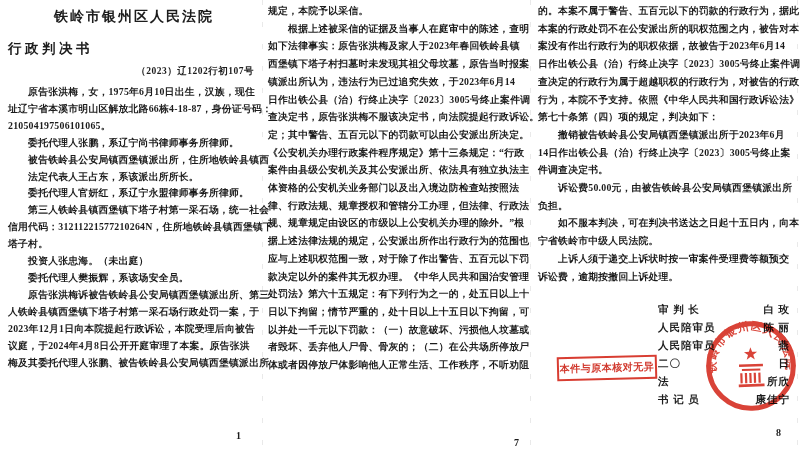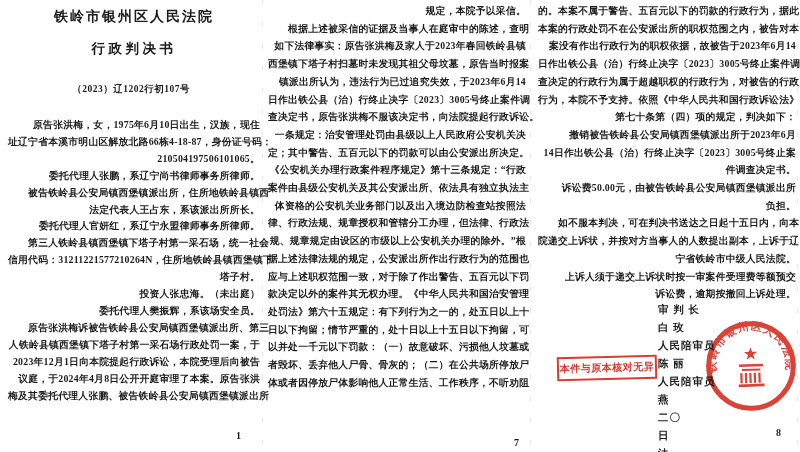--- a/index.html
+++ b/index.html
@@ -7,31 +7,31 @@
     width:800px;height:452px;position:relative;overflow:hidden;
     background:#ffffff;color:#1c1c1c;
     font-family:"Liberation Serif","DejaVu Serif",serif;
   }
   .col{position:absolute;top:0;height:452px;}
   #col1{left:8px;width:252px;}
   #col2{left:268px;width:258px;}
   #col3{left:538px;width:258px;}
 
   .doc-court{margin-top:8px;text-align:center;font-size:14px;font-weight:700;letter-spacing:2px;}
-  .doc-type{margin-top:14px;text-align:center;font-size:13.5px;font-weight:700;letter-spacing:3.5px;}
-  .case-no{margin-top:25px;text-align:center;padding-right:6px;font-size:9.5px;font-weight:600;letter-spacing:0.5px;}
+  .doc-type{margin-top:14px;text-align:left;font-size:13.5px;font-weight:700;letter-spacing:3.5px;}
+  .case-no{margin-top:7px;text-align:right;padding-right:6px;font-size:9.5px;font-weight:600;letter-spacing:0.5px;}
 
-  .lines{padding-top:2px;text-align:right;}
-  #col1 .lines{margin-top:21px;padding-top:0;}
+  .lines{padding-top:2px;}
+  #col1 .lines{margin-top:6px;padding-top:0;}
   .tline{font-size:9.8px;font-weight:600;letter-spacing:0.25px;white-space:nowrap;}
   #col1 .tline{line-height:16.9px;}
   #col2 .tline,#col3 .tline{line-height:17.7px;}
 
   .sig-block{position:absolute;top:301px;right:6px;width:132px;}
-  .sig-line{display:flex;justify-content:space-between;font-size:10.5px;font-weight:700;line-height:18px;letter-spacing:1px;flex-direction:column;}
+  .sig-line{display:flex;justify-content:space-between;font-size:10.5px;font-weight:700;line-height:18px;letter-spacing:1px;}
 
   .pageno{position:absolute;font-size:10px;font-weight:600;}
   #pn1{left:236px;top:430px;}
   #pn7{left:514px;top:437px;}
   #pn8{left:776px;top:427px;}
 
   .sep{position:absolute;top:0;width:1px;height:452px;opacity:.45;
     background:repeating-linear-gradient(to bottom,#cfcfcf 0 5px,transparent 5px 22px);}
   #sep1{left:262px;}
   #sep2{left:530px;}
@@ -83,21 +83,20 @@
 
 <div class="col" id="col2">
   <div class="lines">
       <div class="tline">规定，本院予以采信。</div>
       <div class="tline">　　根据上述被采信的证据及当事人在庭审中的陈述，查明</div>
       <div class="tline">如下法律事实：原告张洪梅及家人于2023年春回铁岭县镇</div>
       <div class="tline">西堡镇下塔子村扫墓时未发现其祖父母坟墓，原告当时报案</div>
       <div class="tline">镇派出所认为，违法行为已过追究失效，于2023年6月14</div>
       <div class="tline">日作出铁公县（治）行终止决字〔2023〕3005号终止案件调</div>
       <div class="tline">查决定书，原告张洪梅不服该决定书，向法院提起行政诉讼。</div>
-      <div class="tline">一条规定：治安管理处罚由县级以上人民政府公安机关决</div>
       <div class="tline">定；其中警告、五百元以下的罚款可以由公安派出所决定。</div>
       <div class="tline">《公安机关办理行政案件程序规定》第十三条规定：“行政</div>
       <div class="tline">案件由县级公安机关及其公安派出所、依法具有独立执法主</div>
       <div class="tline">体资格的公安机关业务部门以及出入境边防检查站按照法</div>
       <div class="tline">律、行政法规、规章授权和管辖分工办理，但法律、行政法</div>
       <div class="tline">规、规章规定由设区的市级以上公安机关办理的除外。”根</div>
       <div class="tline">据上述法律法规的规定，公安派出所作出行政行为的范围也</div>
       <div class="tline">应与上述职权范围一致，对于除了作出警告、五百元以下罚</div>
       <div class="tline">款决定以外的案件其无权办理。《中华人民共和国治安管理</div>
       <div class="tline">处罚法》第六十五规定：有下列行为之一的，处五日以上十</div>
@@ -116,21 +115,20 @@
       <div class="tline">日作出铁公县（治）行终止决字〔2023〕3005号终止案件调</div>
       <div class="tline">查决定的行政行为属于超越职权的行政行为，对被告的行政</div>
       <div class="tline">行为，本院不予支持。依照《中华人民共和国行政诉讼法》</div>
       <div class="tline">第七十条第（四）项的规定，判决如下：</div>
       <div class="tline">　　撤销被告铁岭县公安局镇西堡镇派出所于2023年6月</div>
       <div class="tline">14日作出铁公县（治）行终止决字〔2023〕3005号终止案</div>
       <div class="tline">件调查决定书。</div>
       <div class="tline">　　诉讼费50.00元，由被告铁岭县公安局镇西堡镇派出所</div>
       <div class="tline">负担。</div>
       <div class="tline">　　如不服本判决，可在判决书送达之日起十五日内，向本</div>
-      <div class="tline">院递交上诉状，并按对方当事人的人数提出副本，上诉于辽</div>
       <div class="tline">宁省铁岭市中级人民法院。</div>
       <div class="tline">　　上诉人须于递交上诉状时按一审案件受理费等额预交</div>
       <div class="tline">诉讼费，逾期按撤回上诉处理。</div>
     </div>
   <div class="sig-block">
       <div class="sig-line">
         <span>审 判 长</span>
         <span>白 玫</span>
       </div>
       <div class="sig-line">

